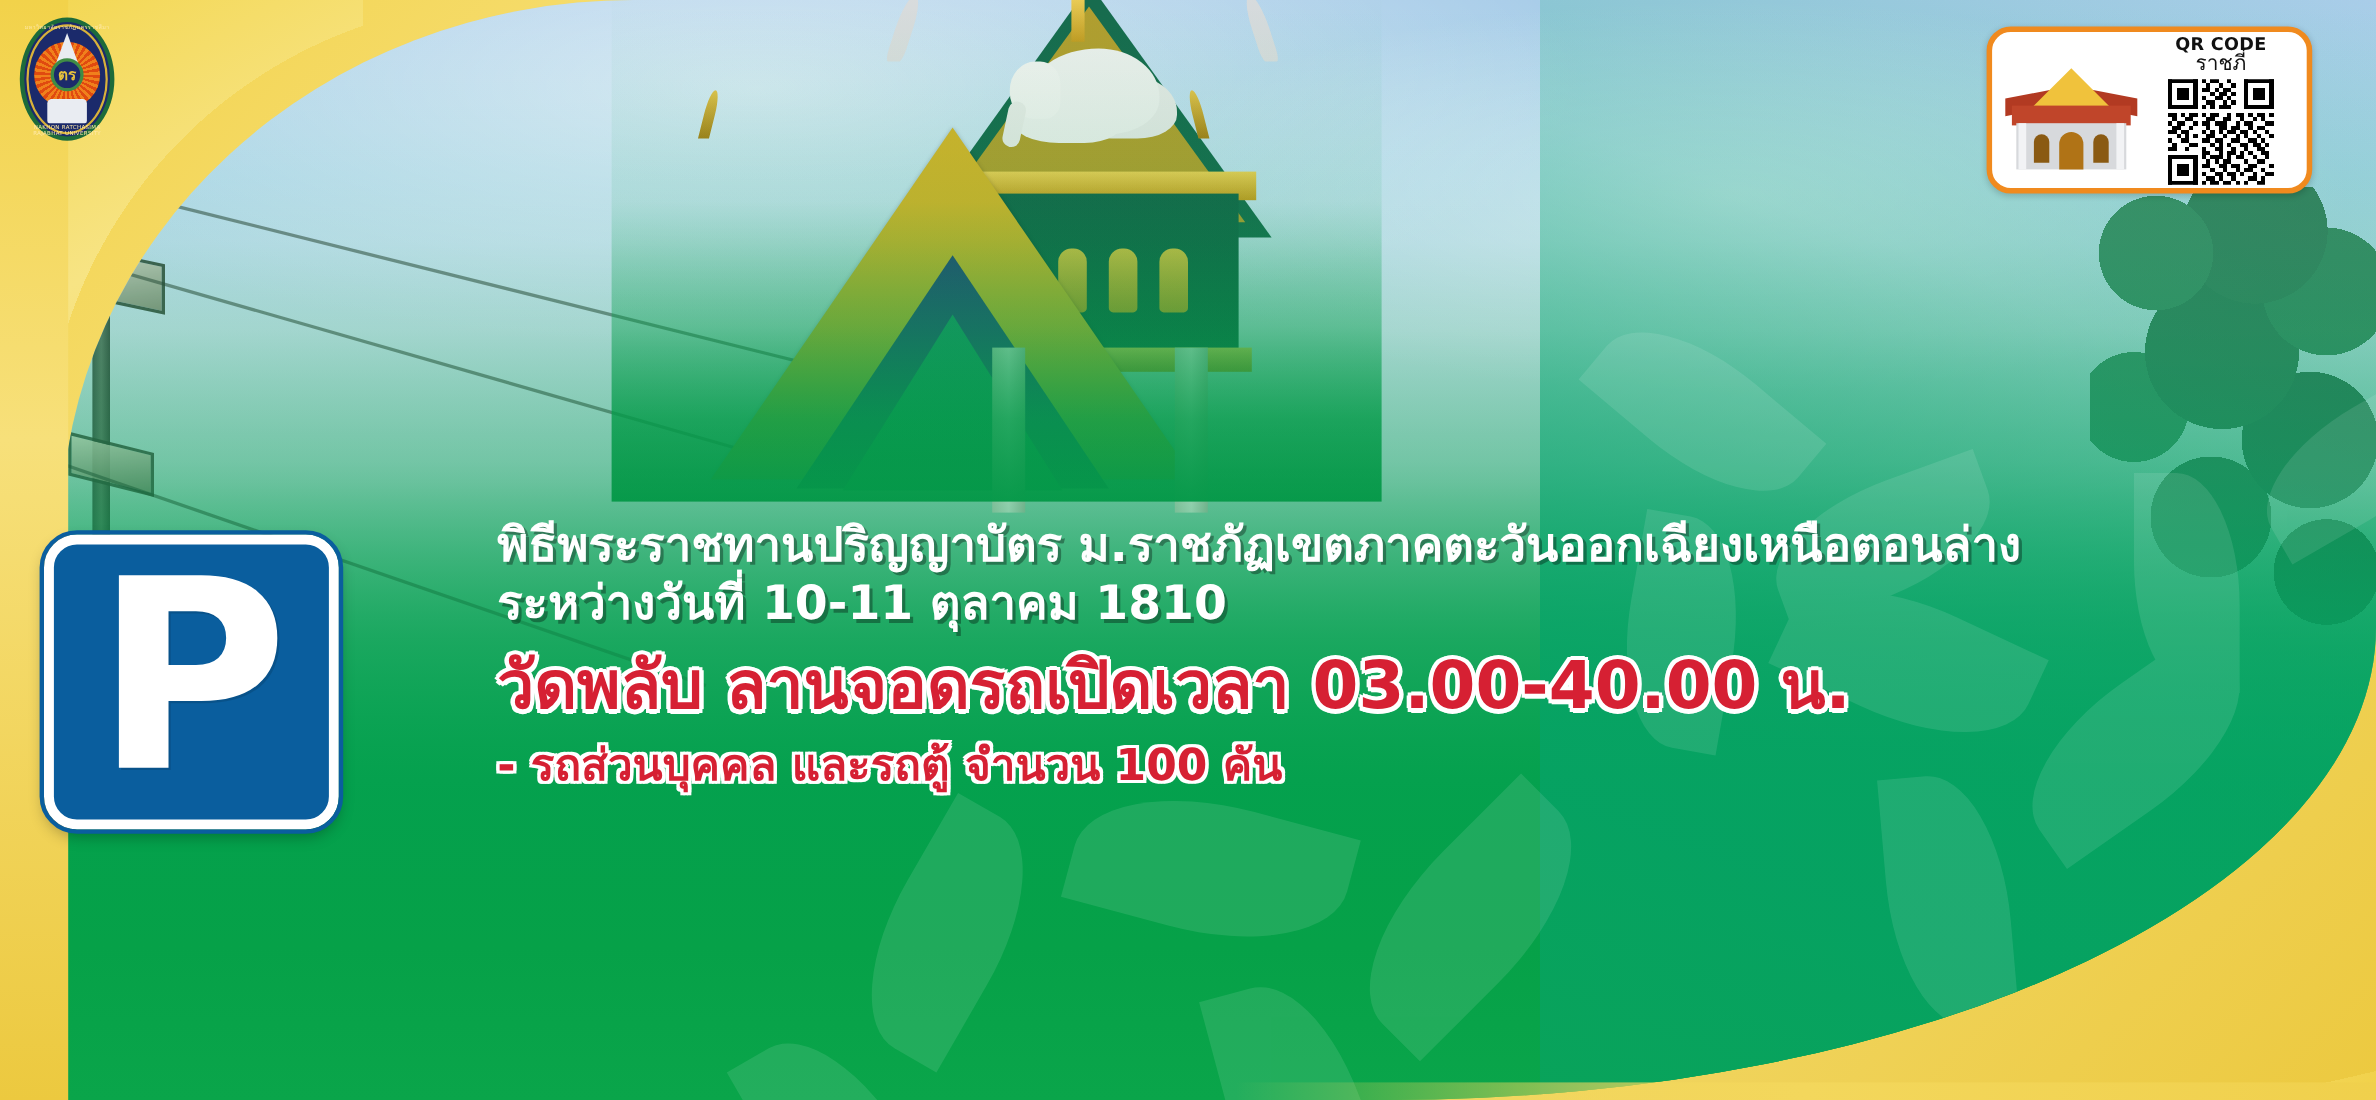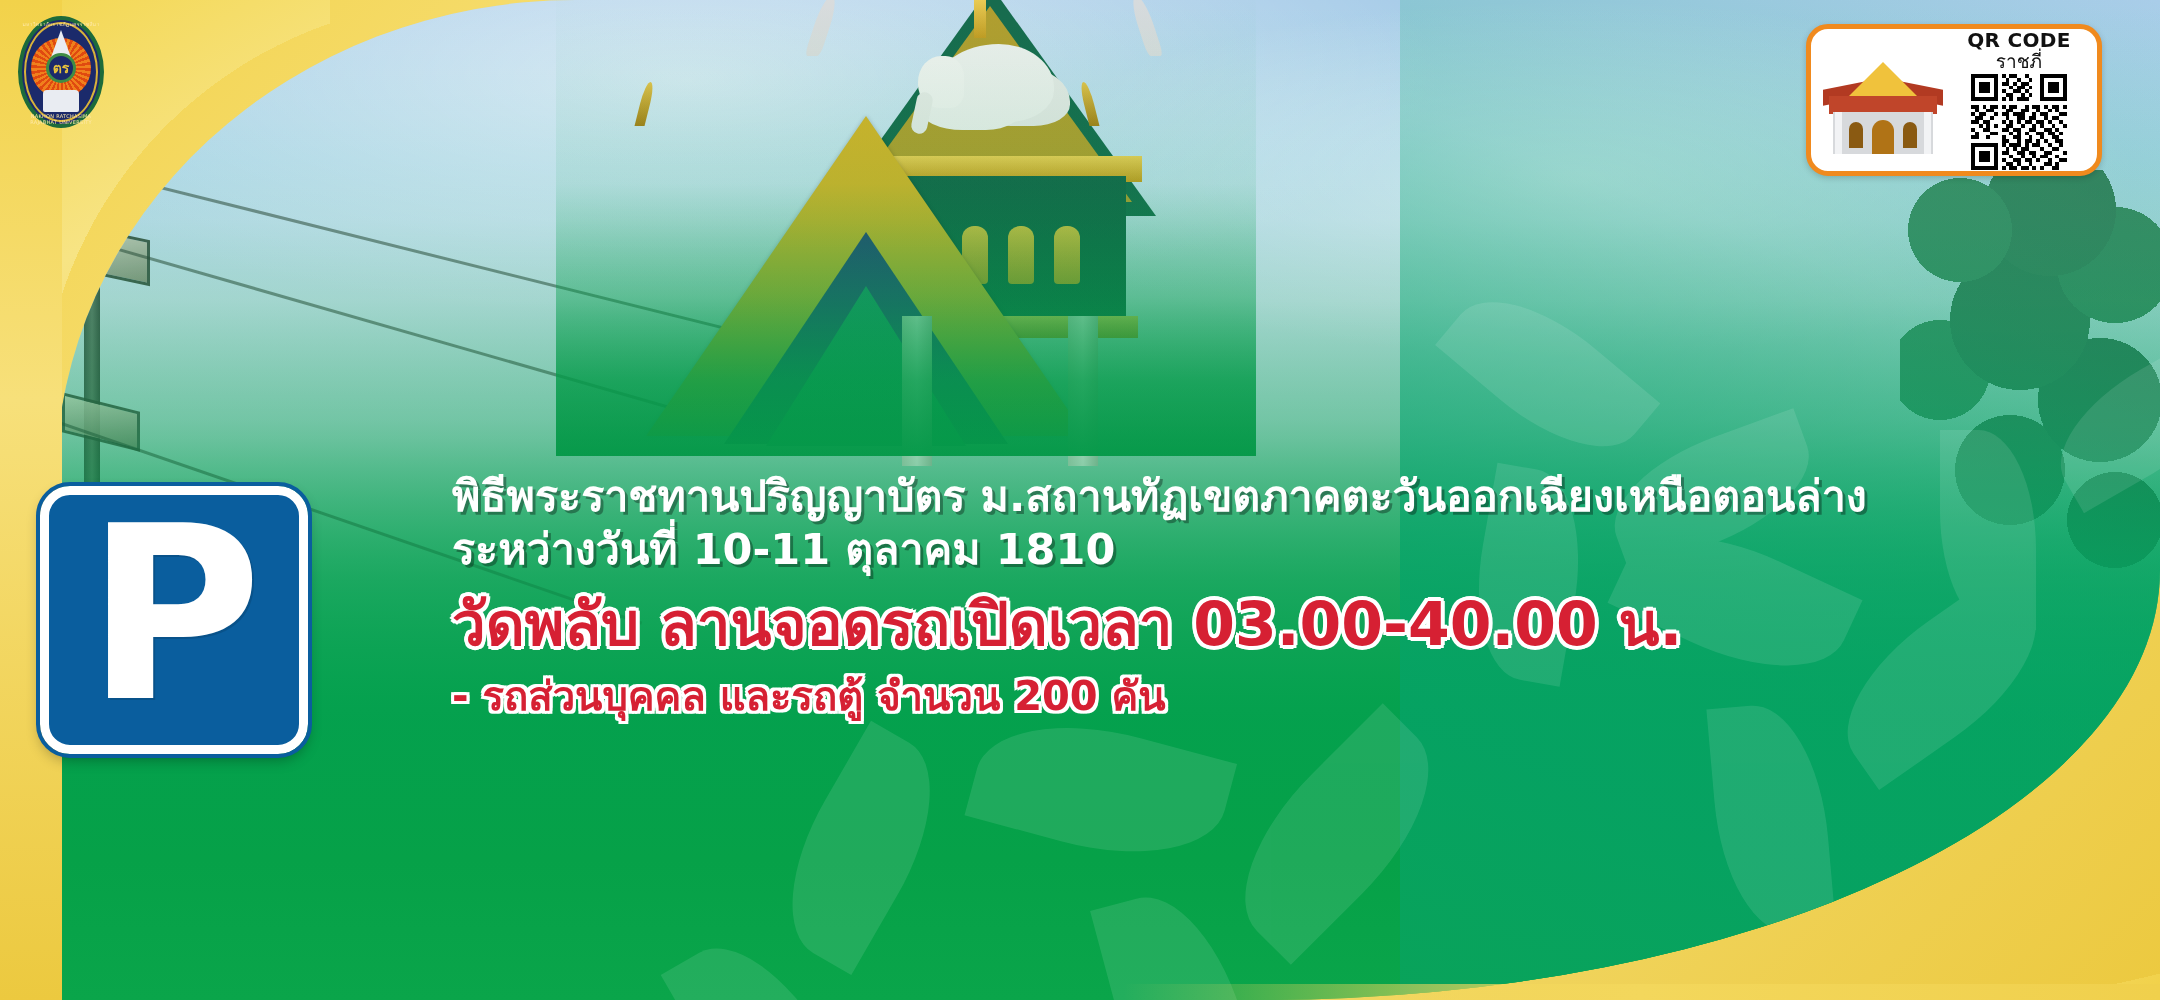--- a/index.html
+++ b/index.html
@@ -158,21 +158,21 @@
   .qr-temple{width:124px;height:112px;position:relative;flex:0 0 auto;}
   .qrt-roof{position:absolute;left:50%;top:18px;transform:translateX(-50%);width:0;height:0;border-left:40px solid transparent;border-right:40px solid transparent;border-bottom:40px solid #f0c23c;}
   .qrt-roof-side-l{position:absolute;left:2px;top:40px;width:58px;height:16px;background:#b23a22;transform:skewY(-11deg);}
   .qrt-roof-side-r{position:absolute;right:2px;top:40px;width:58px;height:16px;background:#b23a22;transform:skewY(11deg);}
   .qrt-roof2{position:absolute;left:8px;top:52px;width:108px;height:18px;background:#c0452a;}
   .qrt-body{position:absolute;left:12px;top:68px;width:100px;height:42px;background:#d7d9dc;}
   .qrt-door{position:absolute;left:50%;top:76px;transform:translateX(-50%);width:22px;height:34px;background:#b07316;border-radius:11px 11px 0 0;}
   .qrt-win{position:absolute;top:78px;width:14px;height:26px;background:#8a5a12;border-radius:7px 7px 0 0;}
   .qrt-col{position:absolute;top:68px;width:7px;height:42px;background:#f2f3f5;}
   .qr-right{display:flex;flex-direction:column;align-items:center;flex:1 1 auto;}
-  .qr-title{font-size:20px;font-weight:bold;color:#111;line-height:1.05;letter-spacing:.3px;}
+  .qr-title{font-size:16px;font-weight:bold;color:#111;line-height:1.05;letter-spacing:.3px;}
   .qr-sub{font-size:19px;color:#111;line-height:1.1;margin-bottom:3px;}
   .qr-code{width:118px;height:96px;display:block;}
 
   
   .p-sign{
     position:absolute;left:40px;top:486px;width:268px;height:268px;
     background:#0a5e9e;border-radius:30px;border:9px solid #fff;
     outline:4px solid #0a5e9e;
     box-shadow:0 6px 14px rgba(0,0,0,.3);
     display:flex;align-items:center;justify-content:center;
@@ -466,19 +466,19 @@
         </g>
       </svg>
     </div>
   </div>
 
   <div class="p-sign">
     <span class="p-letter">P</span>
   </div>
 
   <div class="textblock">
-    <div class="t-sub">พิธีพระราชทานปริญญาบัตร ม.สถานทัฏเขตภาคตะวันออกเฉียงเหนือตอนล่าง</div>
+    <div class="t-sub">พิธีพระราชทานปริญญาบัตร ม.ราชภัฏเขตภาคตะวันออกเฉียงเหนือตอนล่าง</div>
     <div class="t-sub">ระหว่างวันที่ 10-11 ตุลาคม 1810</div>
     <div class="t-red">วัดพลับ ลานจอดรถเปิดเวลา 03.00-40.00 น.</div>
-    <div class="t-red2">- รถส่วนบุคคล และรถตู้ จำนวน 200 คัน</div>
+    <div class="t-red2">- รถส่วนบุคคล และรถตู้ จำนวน 100 คัน</div>
   </div>
 
 </div>
 
 </body></html>

